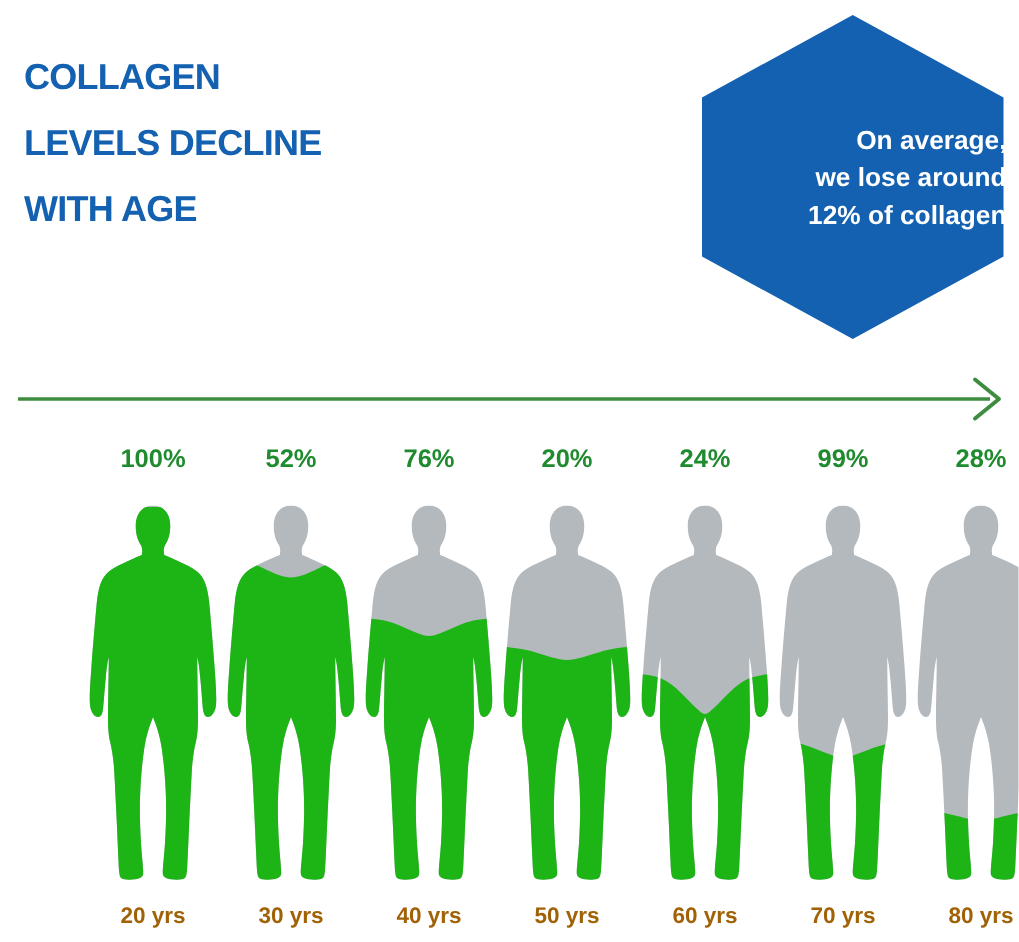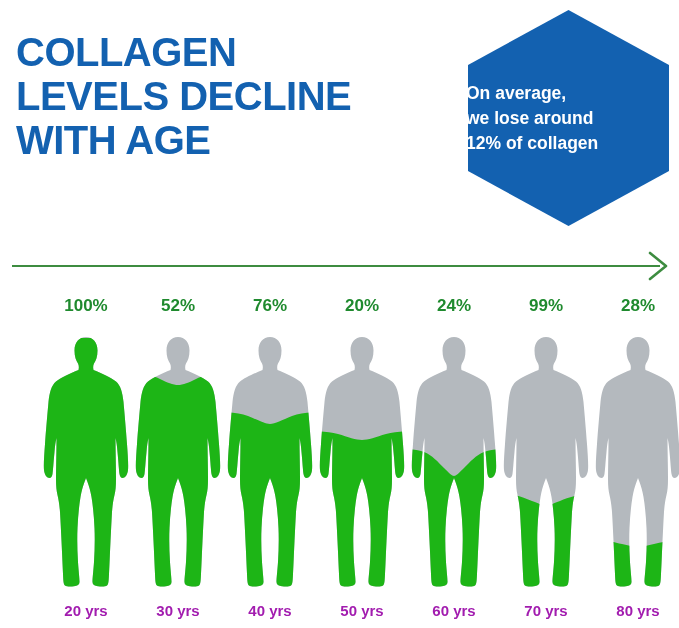--- a/index.html
+++ b/index.html
@@ -19,21 +19,21 @@
   
   #title-block {
     position: absolute;
     left: 16px;
     top: 30px;
     width: 430px;
   }
   .title-line {
     color: #1361B0;
     font-weight: bold;
-    font-size: 40px;
+    font-size: 24px;
     line-height: 44px;
     letter-spacing: -0.5px;
     text-transform: uppercase;
     white-space: nowrap;
   }
 
   
   #hex-badge {
     position: absolute;
     left: 466px;
@@ -43,21 +43,21 @@
   }
   #hex-badge svg {
     position: absolute;
     inset: 0;
   }
   #hex-text {
     position: absolute;
     inset: 0;
     display: flex;
     flex-direction: column;
-    align-items: flex-start;
+    align-items: flex-end;
     justify-content: center;
     pointer-events: none;
   }
   .hex-line {
     color: #ffffff;
     font-weight: bold;
     font-size: 17.5px;
     line-height: 25px;
     white-space: nowrap;
     text-align: center;
@@ -68,21 +68,21 @@
     position: absolute;
     left: 10px;
     top: 248px;
     width: 660px;
     height: 36px;
   }
 
   
   #figures-row {
     position: absolute;
-    left: 0;
+    left: 16px;
     top: 296px;
     width: 623px;
     height: 332px;
     display: flex;
     justify-content: flex-start;
     padding-left: 40px;
   }
   .figure-col {
     width: 97px;
     display: flex;
@@ -100,21 +100,21 @@
     width: 92px;
     height: 256px;
     margin-top: 16px;
     position: relative;
   }
   .body-wrap svg {
     position: absolute;
     inset: 0;
   }
   .age-label {
-    color: #a21caf;
+    color: #a16207;
     font-weight: bold;
     font-size: 15px;
     line-height: 18px;
     margin-top: 12px;
   }
 </style>
 </head>
 <body>
 
 <div id="title-block">

